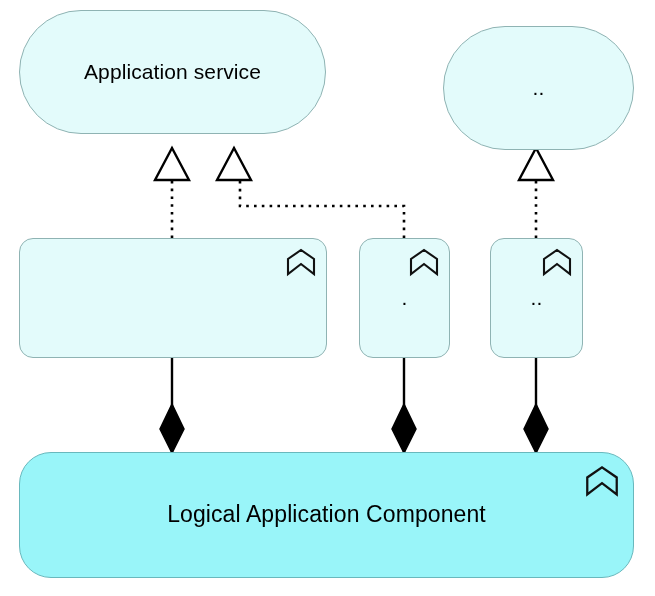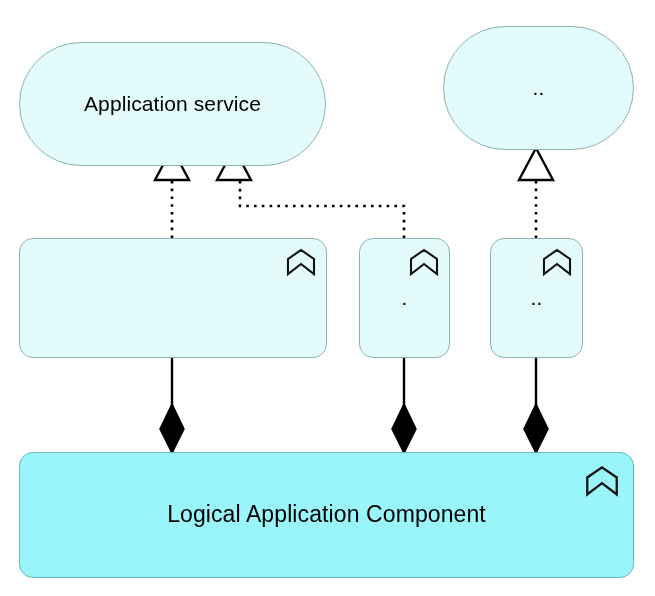--- a/index.html
+++ b/index.html
@@ -127,21 +127,21 @@
       <path class="solid" d="M 404 358 L 404 452"></path>
       <polygon class="diamond" points="404,404 416,429 404,453 392,429"></polygon>
     </g>
 
     <g>
       <path class="solid" d="M 536 358 L 536 452"></path>
       <polygon class="diamond" points="536,404 548,429 536,453 524,429"></polygon>
     </g>
   </svg>
 
-  <div class="node service" style="left:19px; top:42px; width:307px; height:124px;">
+  <div class="node service" style="left:19px; top:10px; width:307px; height:124px;">
     <span class="node-label">Application service</span>
   </div>
 
   <div class="node service" style="left:443px; top:26px; width:191px; height:124px;">
     <span class="node-label">..</span>
   </div>
 
   <div class="node func" style="left:19px; top:238px; width:308px; height:120px;">
     <svg class="comp-icon" viewBox="0 0 30 30">
       <polygon points="2,26 2,11 15,2 28,11 28,26 15,16" fill="none" stroke="#111111" stroke-width="2.1" stroke-linejoin="miter"></polygon>
@@ -155,20 +155,20 @@
     </svg>
   </div>
 
   <div class="node func" style="left:490px; top:238px; width:93px; height:120px;">
     <span class="node-label">..</span>
     <svg class="comp-icon" viewBox="0 0 30 30">
       <polygon points="2,26 2,11 15,2 28,11 28,26 15,16" fill="none" stroke="#111111" stroke-width="2.1" stroke-linejoin="miter"></polygon>
     </svg>
   </div>
 
-  <div class="node component" style="left:19px; top:452px; width:615px; height:126px;">
+  <div class="node component" style="left:19px; top:452px; width:615px; height:126px;border-radius:32px;">
     <span class="node-label big">Logical Application Component</span>
     <svg class="comp-icon large" viewBox="0 0 30 30">
       <polygon points="2,26 2,11 15,2 28,11 28,26 15,16" fill="none" stroke="#111111" stroke-width="2.0" stroke-linejoin="miter"></polygon>
     </svg>
   </div>
 
 </div>
 
 </body></html>

